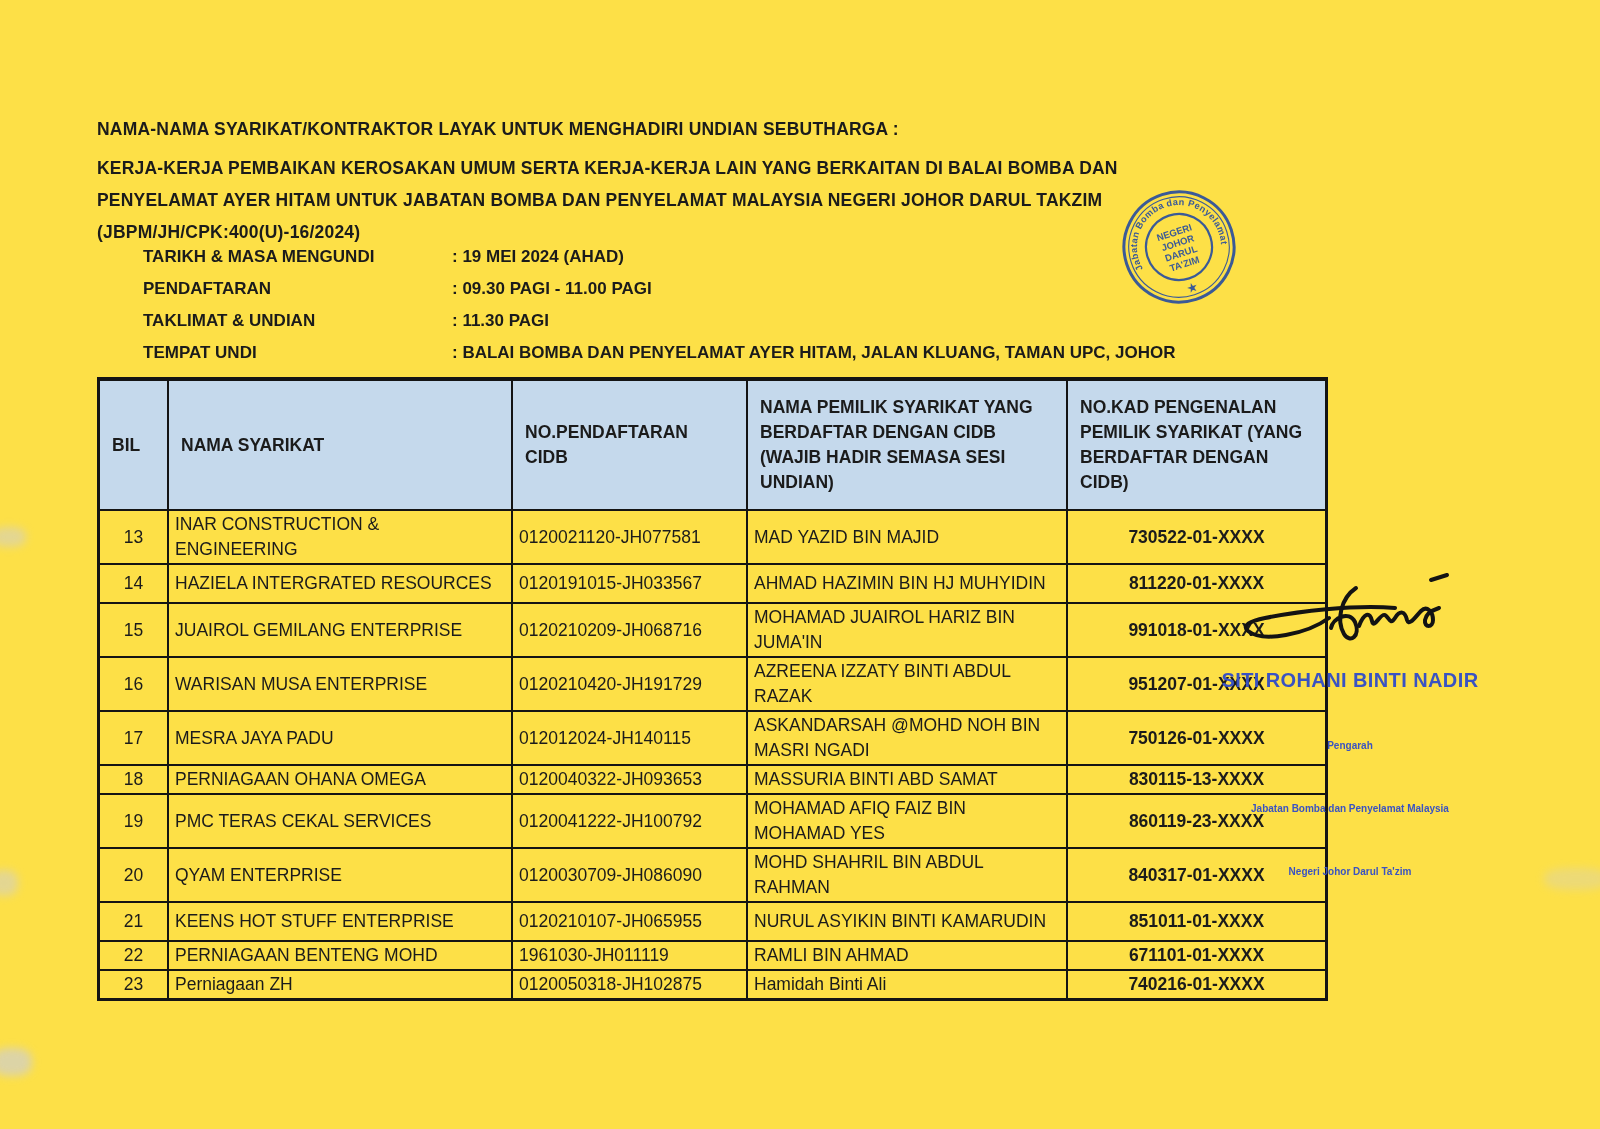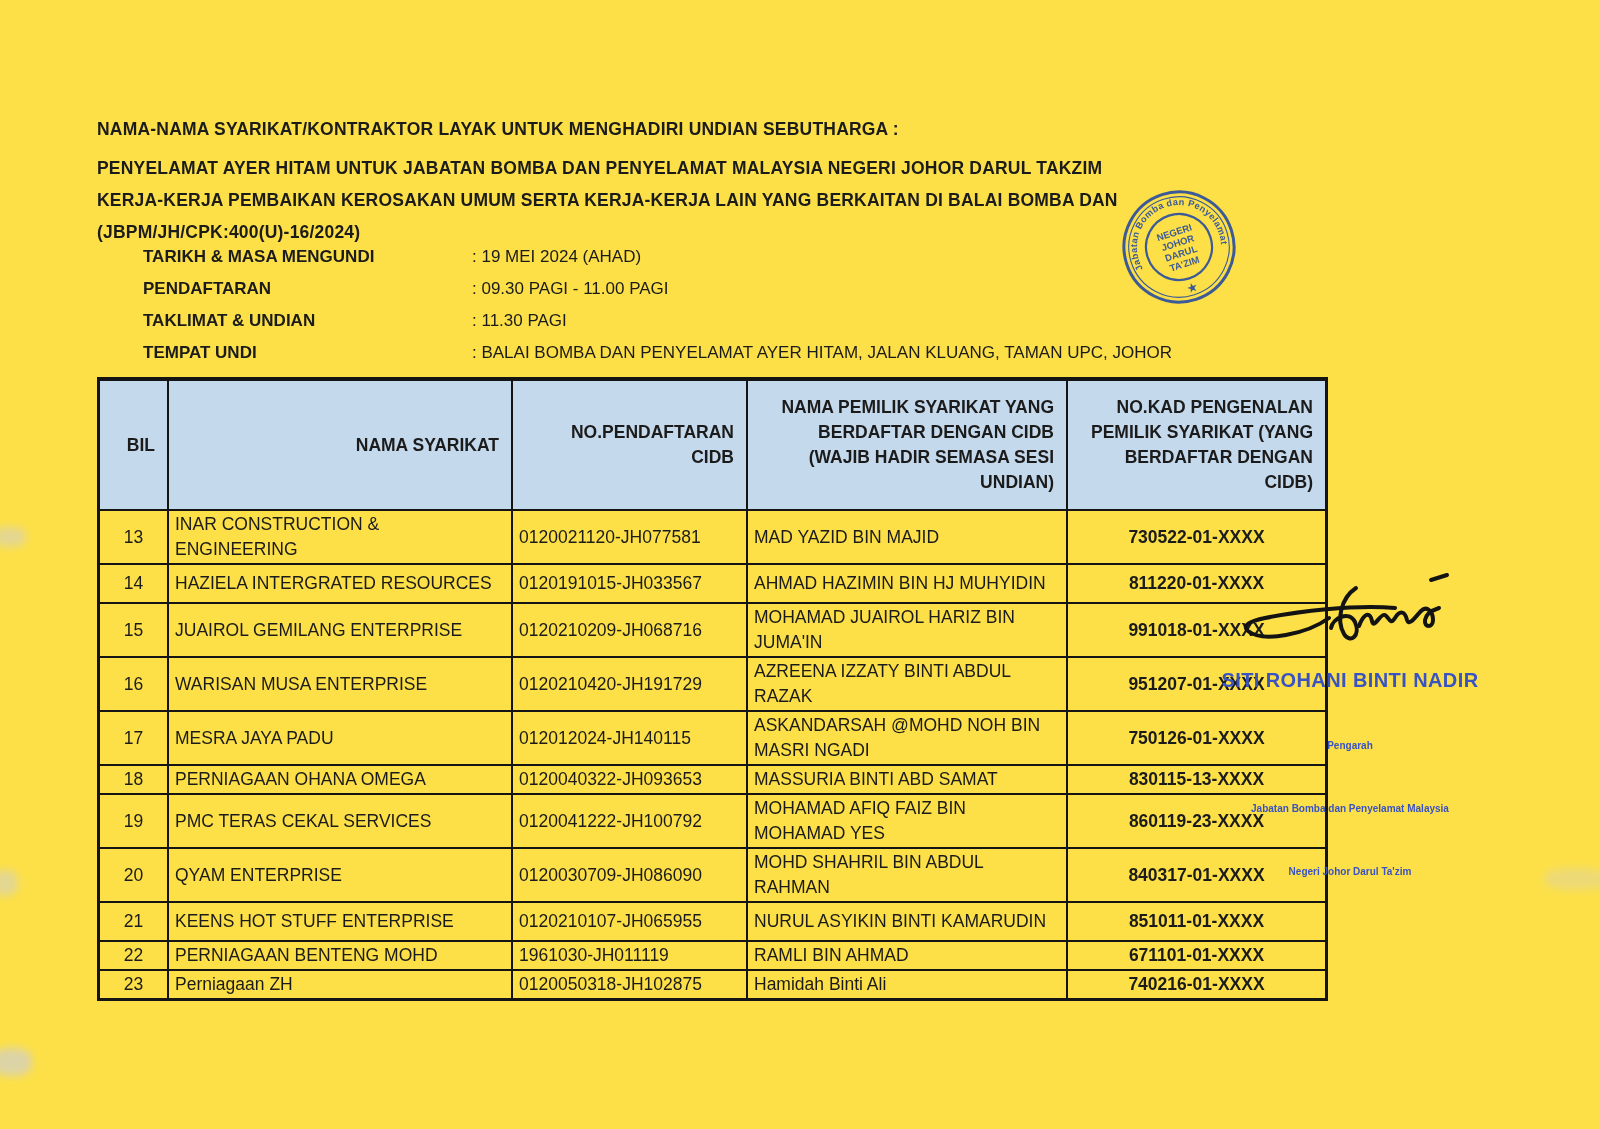--- a/index.html
+++ b/index.html
@@ -8,31 +8,31 @@
     font-family:"Liberation Sans", sans-serif;color:var(--ink,#1b1b1b);
   }
   
   .title{position:absolute;left:97px;top:119px;font-size:17.5px;font-weight:bold;letter-spacing:.2px;white-space:nowrap;}
   .subtitle{position:absolute;left:97px;top:152px;font-size:17.5px;font-weight:bold;letter-spacing:.2px;line-height:32px;}
   .subtitle div{white-space:nowrap;}
   
   .details{position:absolute;left:143px;top:241px;font-size:17px;}
   .drow{height:32px;line-height:32px;white-space:nowrap;}
   .dlabel{display:inline-block;width:309px;font-weight:bold;}
-  .dvalue{font-weight:normal;margin-left:20px;}
+  .dvalue{font-weight:bold;}
   
   .stamp{position:absolute;left:1118px;top:186px;width:122px;height:122px;opacity:.92;}
   
   table.tbl{
     position:absolute;left:97px;top:377px;border-collapse:collapse;table-layout:fixed;
     border:3px solid #141414;border-top-width:4px;font-size:17.5px;
   }
   .tbl th,.tbl td{border:2px solid #141414;vertical-align:middle;overflow:hidden;}
   .tbl th{
-    background:var(--header-fill,#c5d9ec);font-weight:bold;text-align:right;
+    background:var(--header-fill,#c5d9ec);font-weight:bold;text-align:left;
     height:124px;line-height:25px;padding:2px 12px;
   }
   .tbl td{line-height:25px;padding:1px 6px;}
   .c-bil{width:43px;text-align:center;}
   .c-nama{width:318px;}
   td.c-nama{padding-right:12px;}
   .c-cidb{width:209px;}
   .c-pemilik{width:294px;}
   td.c-pemilik{padding-right:4px;}
   .c-kad{width:233px;text-align:center;font-weight:bold;}
@@ -50,22 +50,22 @@
   .sm3{left:-8px;top:1048px;width:40px;height:28px;opacity:.7;}
   .sm4{left:1544px;top:868px;width:64px;height:22px;opacity:.35;}
 </style>
 </head>
 <body>
 
 <div class="doc">
 
   <div class="title">NAMA-NAMA SYARIKAT/KONTRAKTOR LAYAK UNTUK MENGHADIRI UNDIAN SEBUTHARGA :</div>
   <div class="subtitle">
+    <div>KERJA-KERJA PEMBAIKAN KEROSAKAN UMUM  SERTA KERJA-KERJA LAIN YANG BERKAITAN DI BALAI BOMBA DAN</div>
     <div>PENYELAMAT AYER HITAM UNTUK JABATAN BOMBA DAN PENYELAMAT MALAYSIA NEGERI JOHOR DARUL TAKZIM</div>
-    <div>KERJA-KERJA PEMBAIKAN KEROSAKAN UMUM  SERTA KERJA-KERJA LAIN YANG BERKAITAN DI BALAI BOMBA DAN</div>
     <div>(JBPM/JH/CPK:400(U)-16/2024)</div>
   </div>
 
   <div class="details">
     <div class="drow">
       <span class="dlabel">TARIKH &amp; MASA MENGUNDI</span><span class="dvalue">: 19 MEI 2024 (AHAD)</span>
     </div>
     <div class="drow">
       <span class="dlabel">PENDAFTARAN</span><span class="dvalue">: 09.30 PAGI - 11.00 PAGI</span>
     </div>

